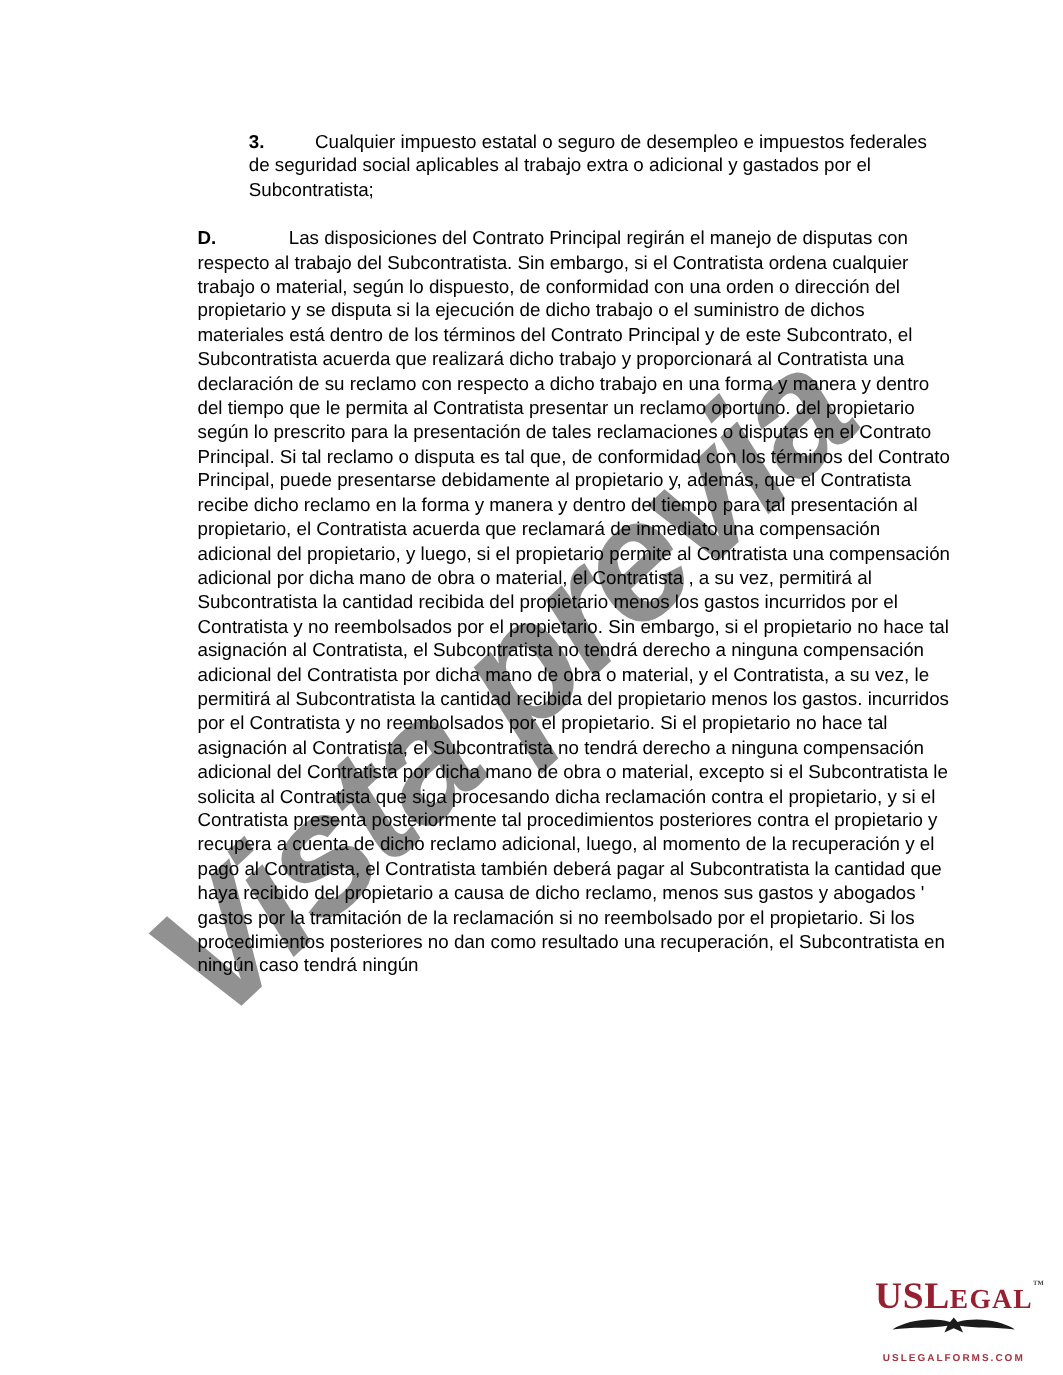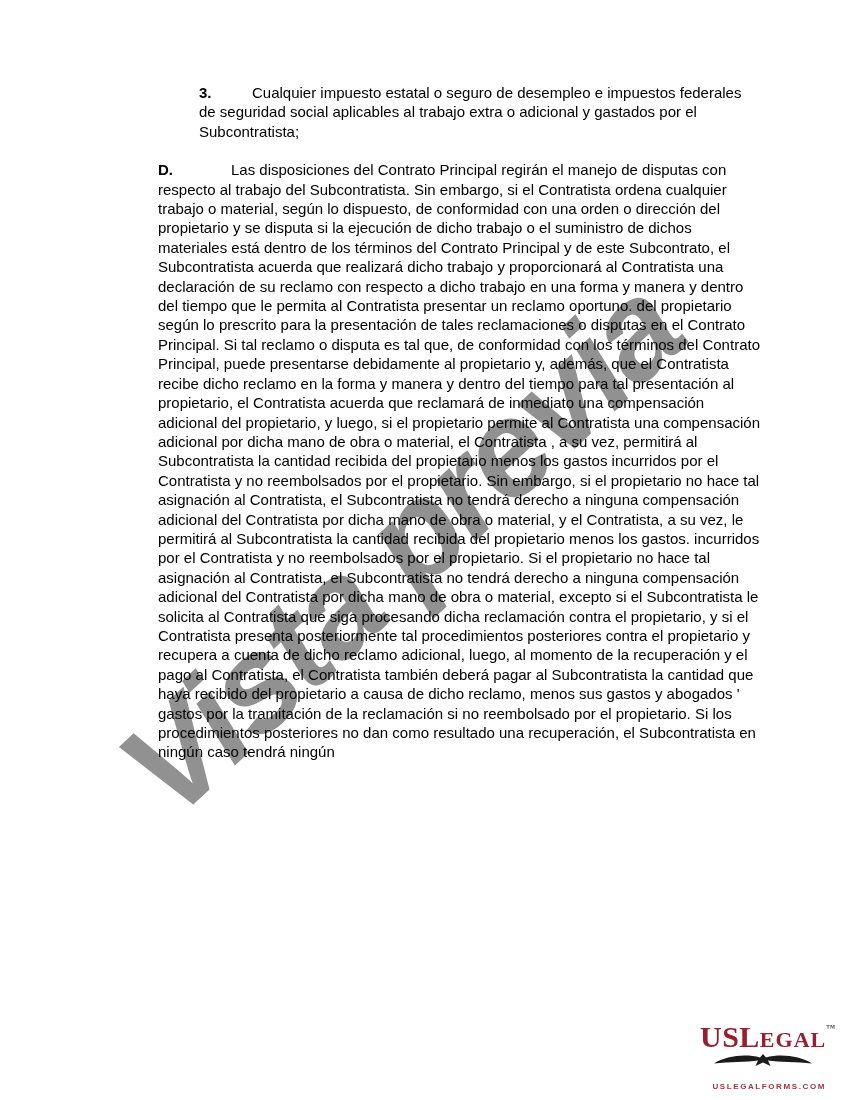--- a/index.html
+++ b/index.html
@@ -29,21 +29,21 @@
     letter-spacing: -4px;
     color: #919191;
     white-space: nowrap;
     z-index: 1;
     user-select: none;
   }
   
   .content {
     position: absolute;
     left: 142px;
-    top: 83px;
+    top: 104px;
     width: 606px;
     font-size: 15px;
     line-height: 19.4px;
     z-index: 2;
   }
   .numbered-item {
     margin: 0 0 19px 57px;
     width: 548px;
   }
   .item-number {
@@ -59,21 +59,21 @@
     display: inline-block;
     width: 73px;
     font-weight: 700;
   }
   
   .logo {
     position: absolute;
     left: 700px;
     top: 1022px;
     width: 126px;
-    text-align: right;
+    text-align: center;
     z-index: 2;
     line-height: 1;
   }
   .logo-word {
     font-family: "Liberation Serif", "DejaVu Serif", serif;
     font-weight: 700;
     color: #96202f;
     font-size: 30px;
     letter-spacing: 0.5px;
     white-space: nowrap;

